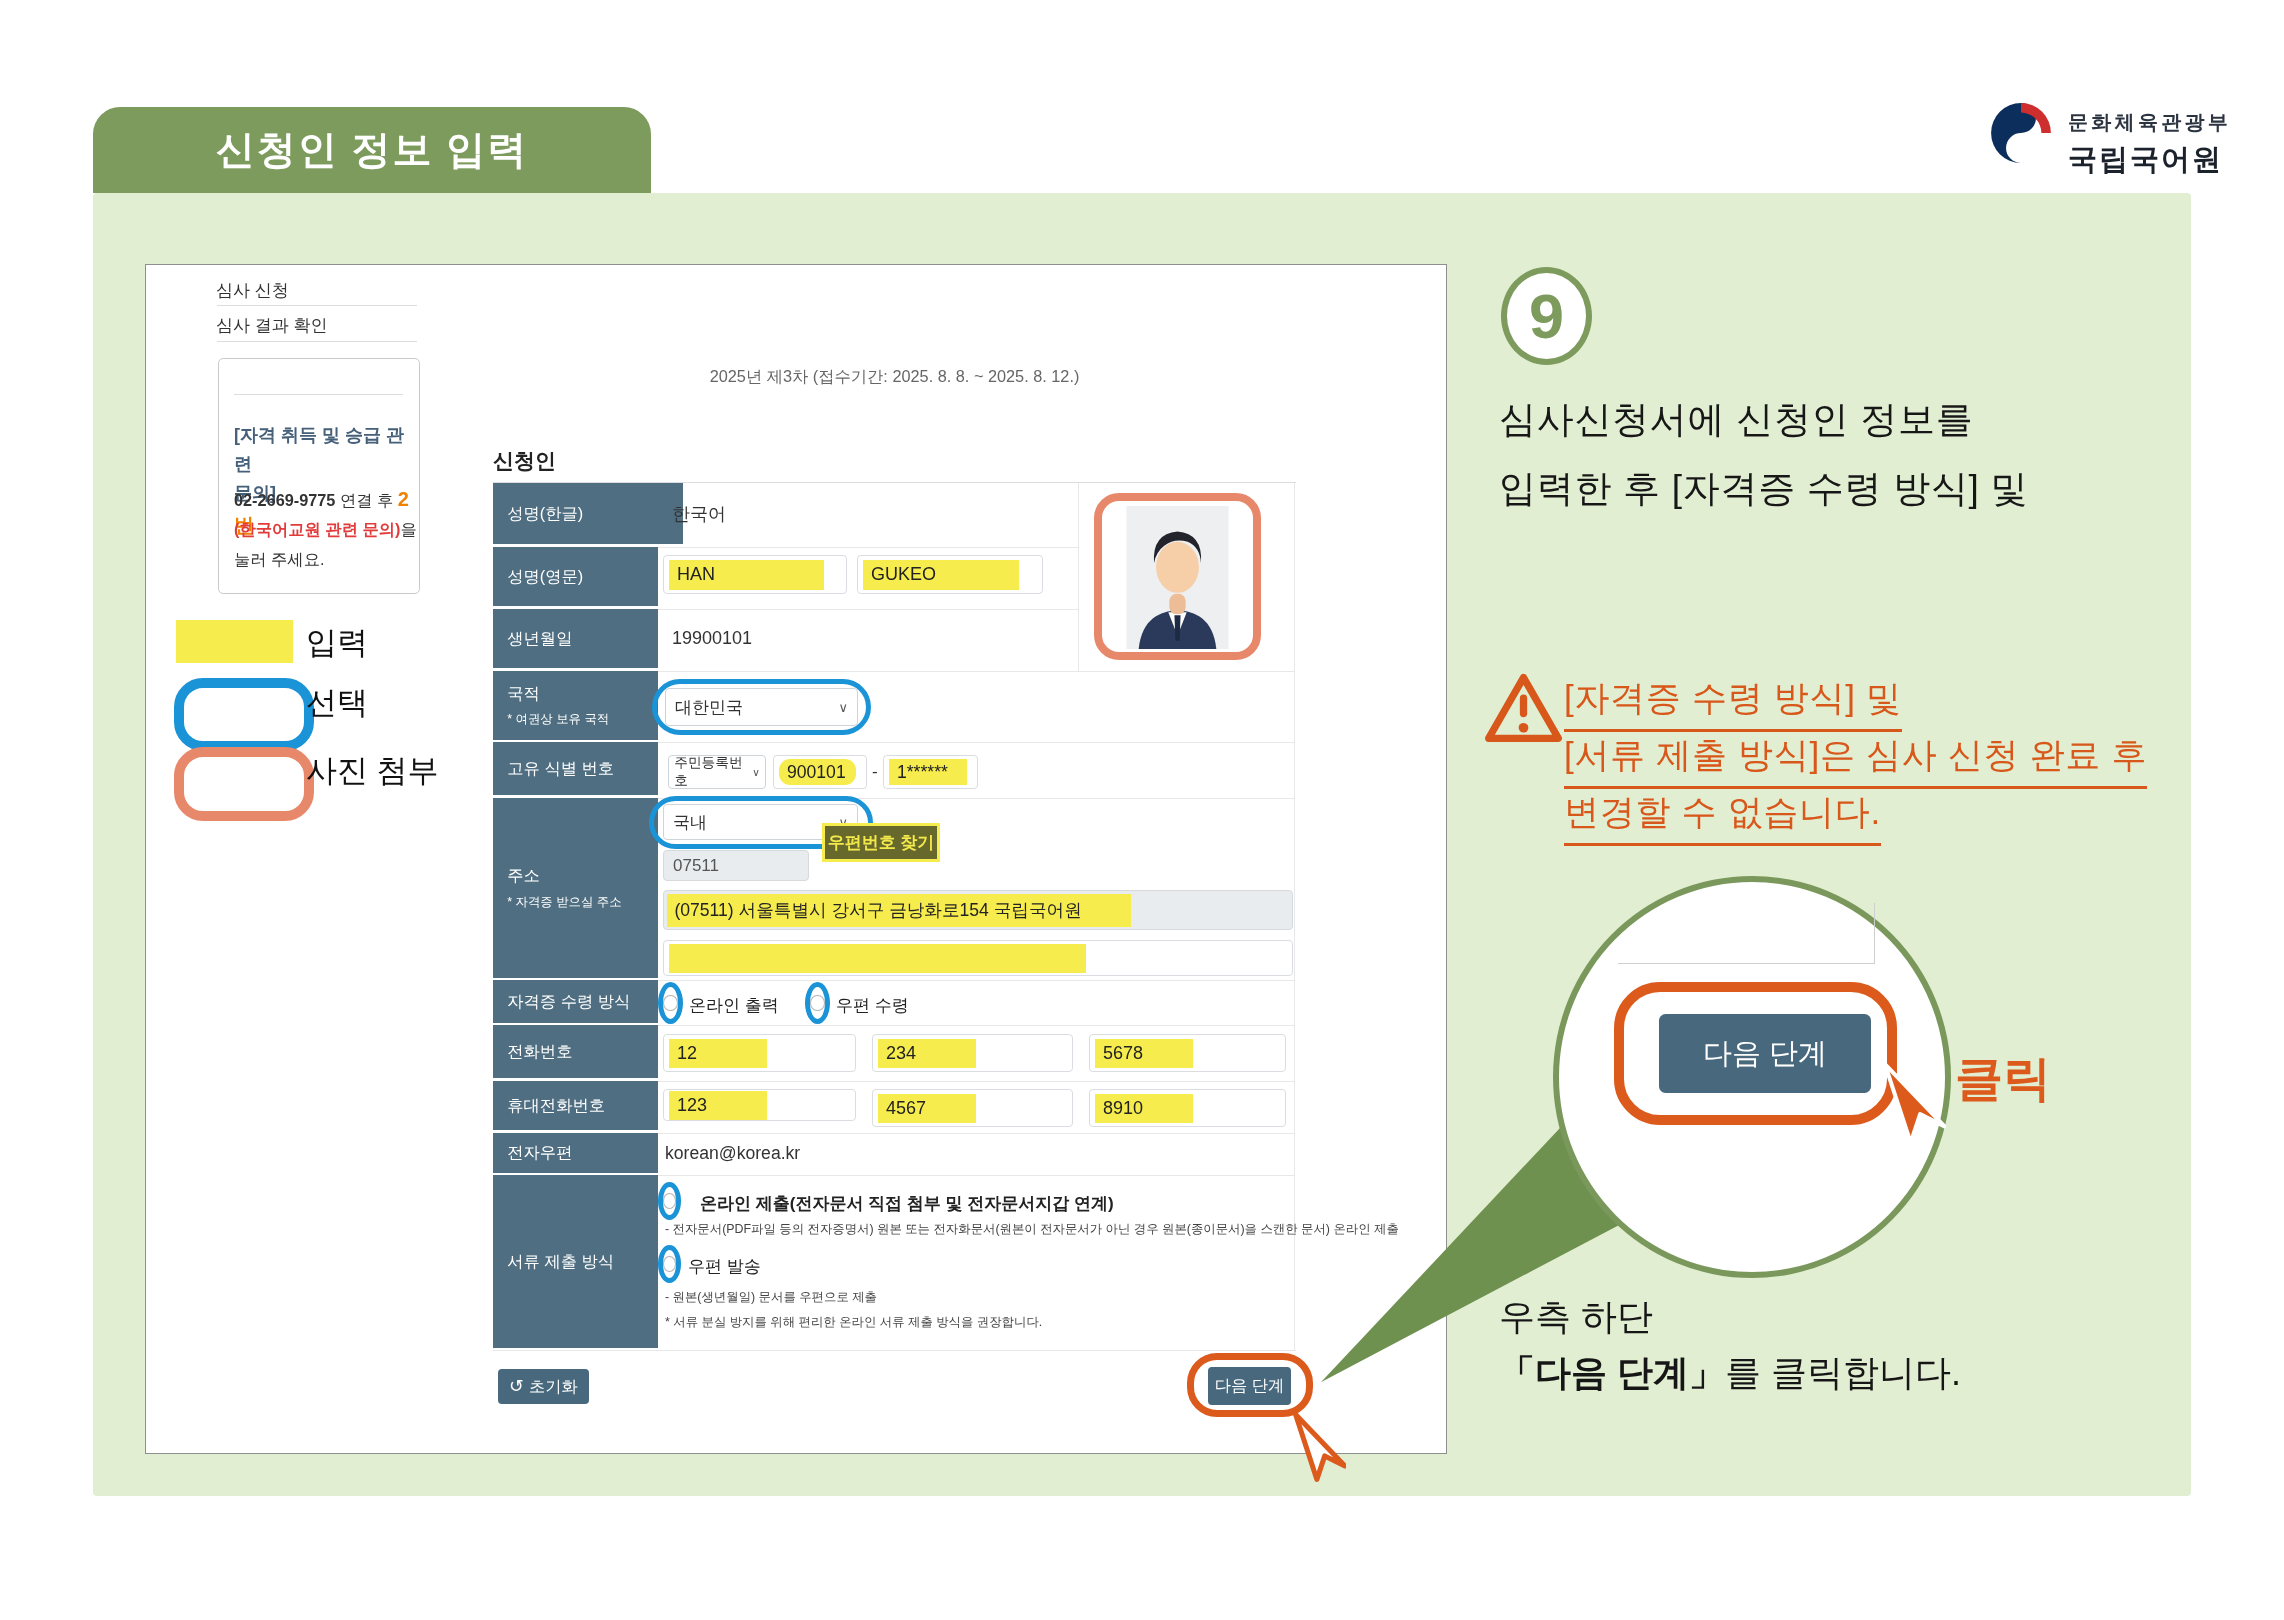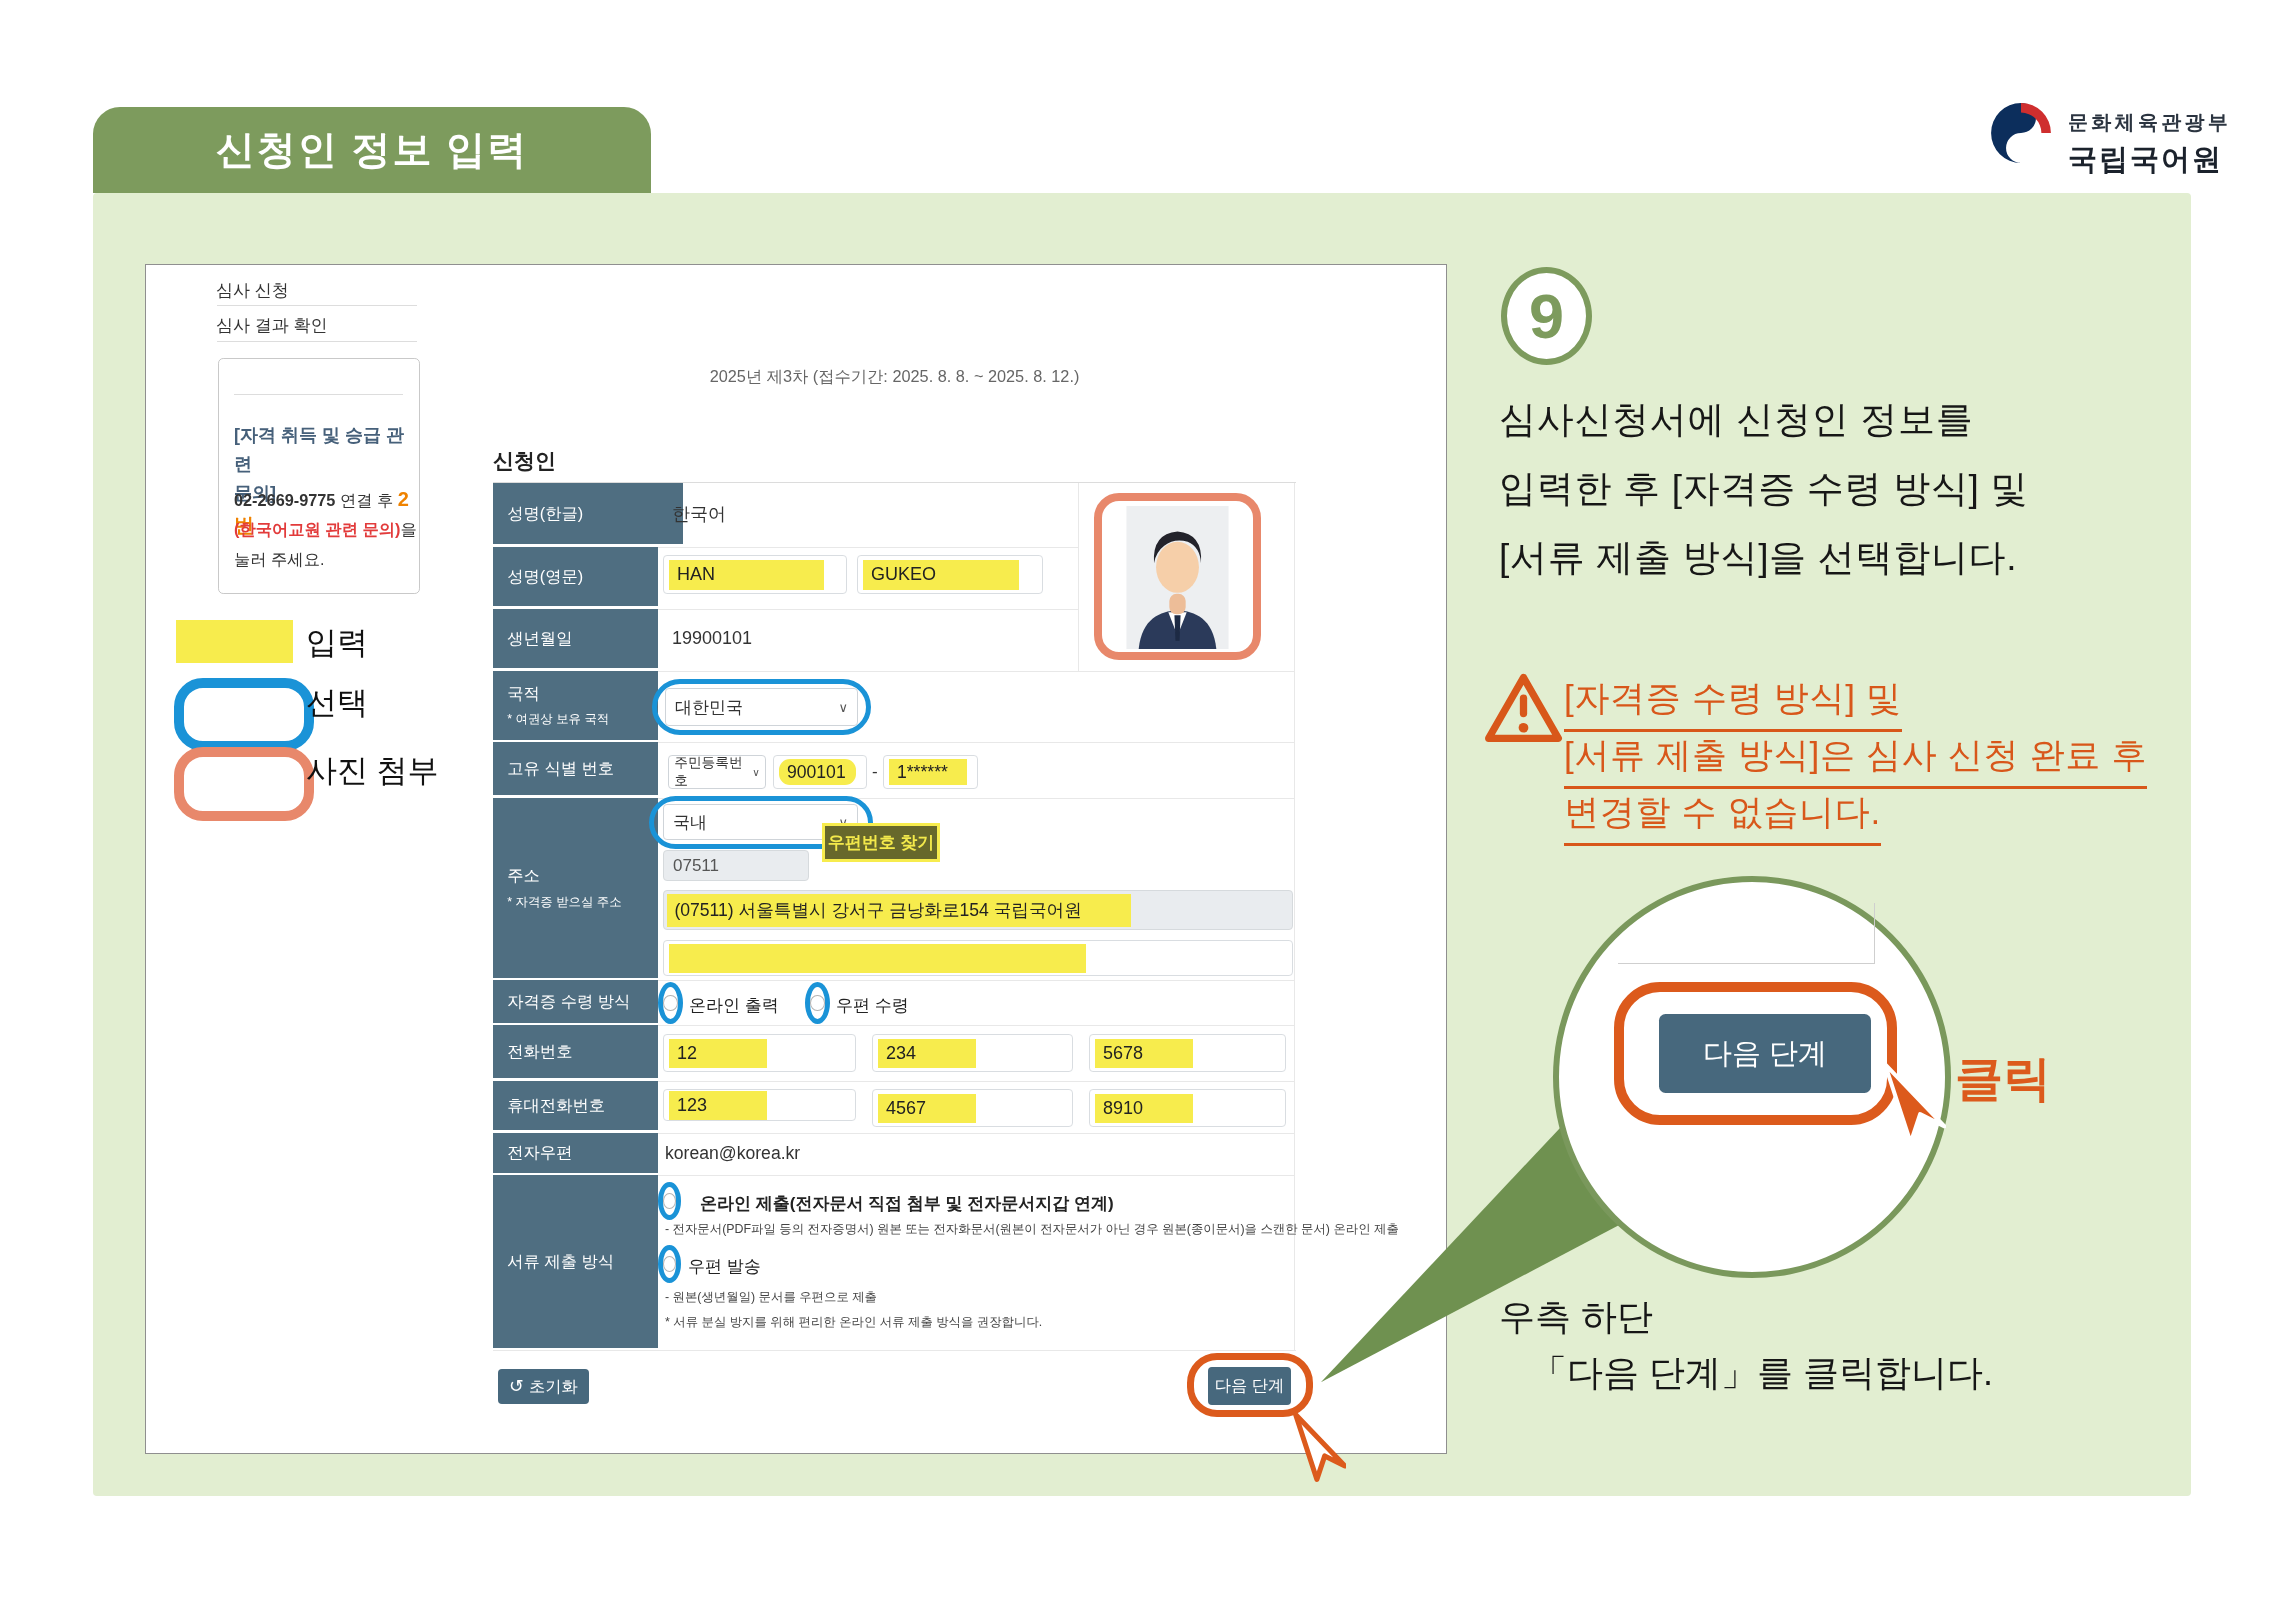--- a/index.html
+++ b/index.html
@@ -52,21 +52,21 @@
   
   .badge{background:#fff;border:6.5px solid #7d9b5d;border-radius:50%;display:flex;align-items:center;justify-content:center;box-sizing:border-box;}
   .badge-num{font-size:63px;font-weight:bold;color:#7d9b5d;}
   .para-line{font-size:37px;color:#171717;letter-spacing:0.7px;}
   .warn-line{display:inline-block;font-size:35px;font-weight:500;color:#d8571a;border-bottom:3.3px solid #d8571a;padding-bottom:6.5px;letter-spacing:0.7px;}
   .magnifier{background:#fff;border:6.5px solid #7a985c;border-radius:50%;box-sizing:border-box;}
   .zoom-ring{border:10.4px solid #dc5a1c;border-radius:46px;box-sizing:border-box;}
   .zoom-btn{background:#47687d;color:#fff;border-radius:6.5px;display:flex;align-items:center;justify-content:center;font-size:29px;}
   .click-label{font-size:48px;font-weight:bold;color:#dc5a1c;}
   .bottom-line{font-size:36px;color:#161616;}
-  .q-bold{font-weight:normal;margin-left:32px;}
+  .q-bold{font-weight:bold;}
   .faint{background:#cfcfcf;}
 </style>
 </head>
 <body>
 
 <div class="canvas">
 
   <div class="abs panel" style="left:93px;top:193px;width:2098px;height:1303px;"></div>
 
   <div class="abs tab" style="left:93px;top:107px;width:558px;height:86px;">
@@ -290,21 +290,20 @@
       <path d="M10 6 L48 122 L62 80 L98 98 Z" fill="#dc5a1c" stroke="#ffffff" stroke-width="6" stroke-linejoin="round"></path>
     </svg>
   </div>
   <div class="abs click-label" style="left:1955px;top:1047px;">클릭</div>
 
   <div class="abs badge" style="left:1501px;top:267px;width:91px;height:98px;">
     <span class="badge-num">9</span>
   </div>
   <div class="abs para-line" style="left:1499px;top:395px;">심사신청서에 신청인 정보를</div>
   <div class="abs para-line" style="left:1499px;top:464px;">입력한 후 [자격증 수령 방식] 및</div>
-  <div class="abs para-line" style="left:1499px;top:533px;">[서류 제출 방식]을 선택합니다.</div>
 
   <div class="abs" style="left:1483px;top:669px;width:81px;height:77px;">
     <svg width="81" height="77" viewBox="0 0 100 92">
       <path d="M50 9 L93 84 L7 84 Z" fill="none" stroke="#d8571a" stroke-width="9" stroke-linejoin="round"></path>
       <rect x="45.5" y="30" width="9" height="28" rx="4.5" fill="#d8571a"></rect>
       <circle cx="50" cy="71" r="6" fill="#d8571a"></circle>
     </svg>
   </div>
   <div class="abs warn-line" style="left:1564px;top:675px;">[자격증 수령 방식] 및</div>
   <div class="abs warn-line" style="left:1564px;top:732px;">[서류 제출 방식]은 심사 신청 완료 후</div>

